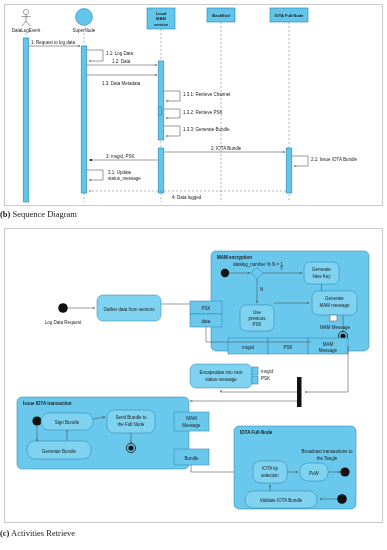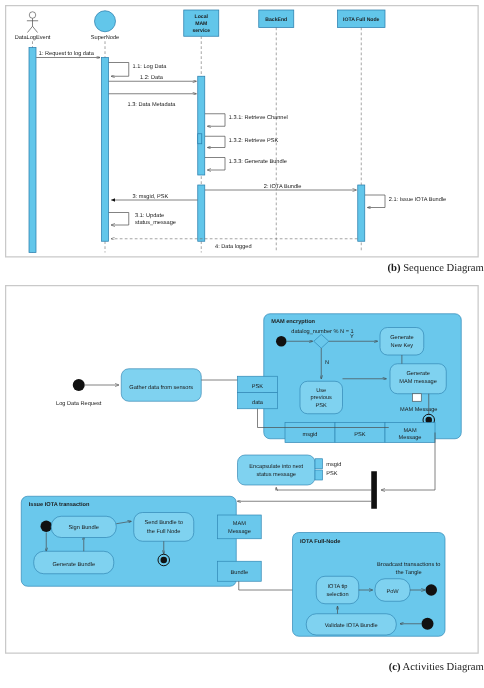--- a/index.html
+++ b/index.html
@@ -2,21 +2,21 @@
 <html><head>
 <meta charset="utf-8">
 <style>
   html,body{margin:0;padding:0;background:#ffffff;}
   body{width:387px;height:550px;overflow:hidden;
        font-family:"Liberation Sans","DejaVu Sans",sans-serif;color:#111;}
   .page{position:relative;width:387px;height:550px;}
 
   .panel{position:absolute;background:#ffffff;border:1px solid #c9c9c9;box-sizing:border-box;}
 
-  .caption{position:absolute;width:100%;text-align:right;
+  .caption{position:absolute;width:100%;text-align:left;
            font-family:"Liberation Serif","DejaVu Serif",serif;font-size:8.5px;color:#1a1a1a;}
   .caption b{font-weight:bold;}
 
   svg{display:block;}
   .lbl{font-family:"Liberation Sans","DejaVu Sans",sans-serif;fill:#1b1b1b;}
   .lbl4{font-size:4.1px;}
   .lbl45{font-size:4.5px;}
   .bold{font-weight:bold;}
   .bx{fill:#62c6ea;stroke:#2b7fae;stroke-width:.6px;}
   .bx2{fill:#6ac8ec;stroke:#2f86b4;stroke-width:.55px;}
@@ -311,16 +311,16 @@
         <rect x="240" y="262" width="72" height="17" rx="8" class="act"></rect>
         <text x="276" y="272.5" text-anchor="middle" class="lbl lbl45">Validate IOTA Bundle</text>
       </g>
       <line x1="265" y1="262" x2="265" y2="256" class="ln" marker-end="url(#aa)"></line>
       <line x1="332" y1="270" x2="315" y2="270" class="ln" marker-end="url(#aa)"></line>
       <circle cx="337" cy="270" r="4.8" class="blk"></circle>
     </svg>
   </div>
 
   <div class="caption" style="top:528px;">
-    <b>(c)</b><span> Activities Diagram</span>
+    <b>(c)</b><span> Activities Retrieve</span>
   </div>
 
 </div>
 
 </body></html>

